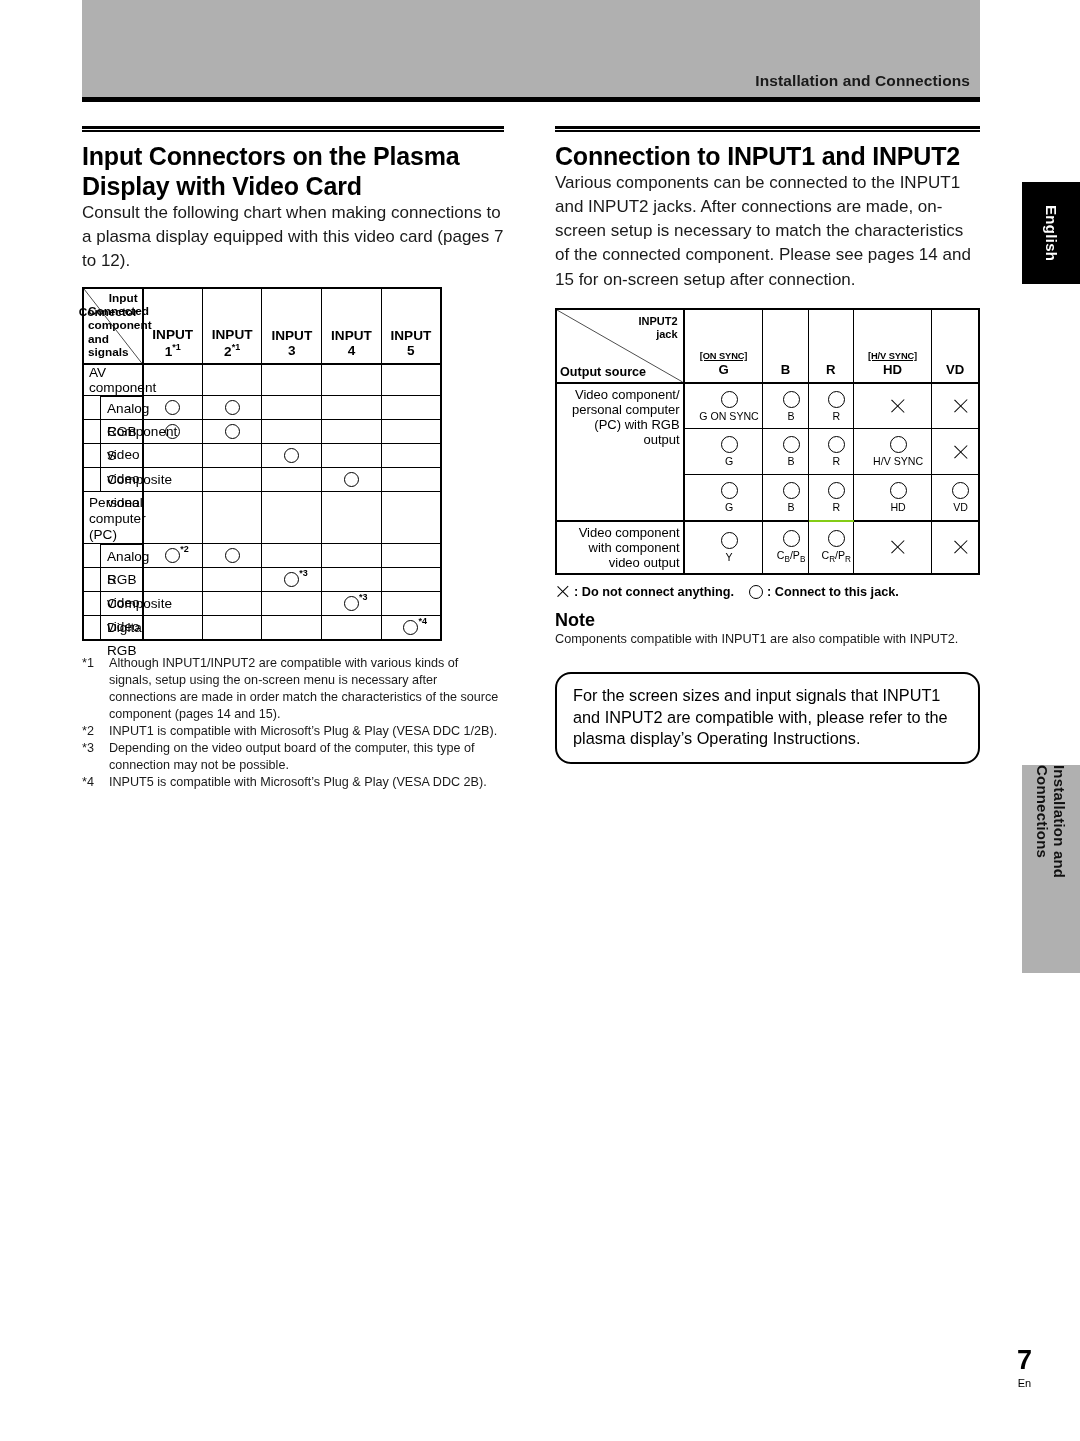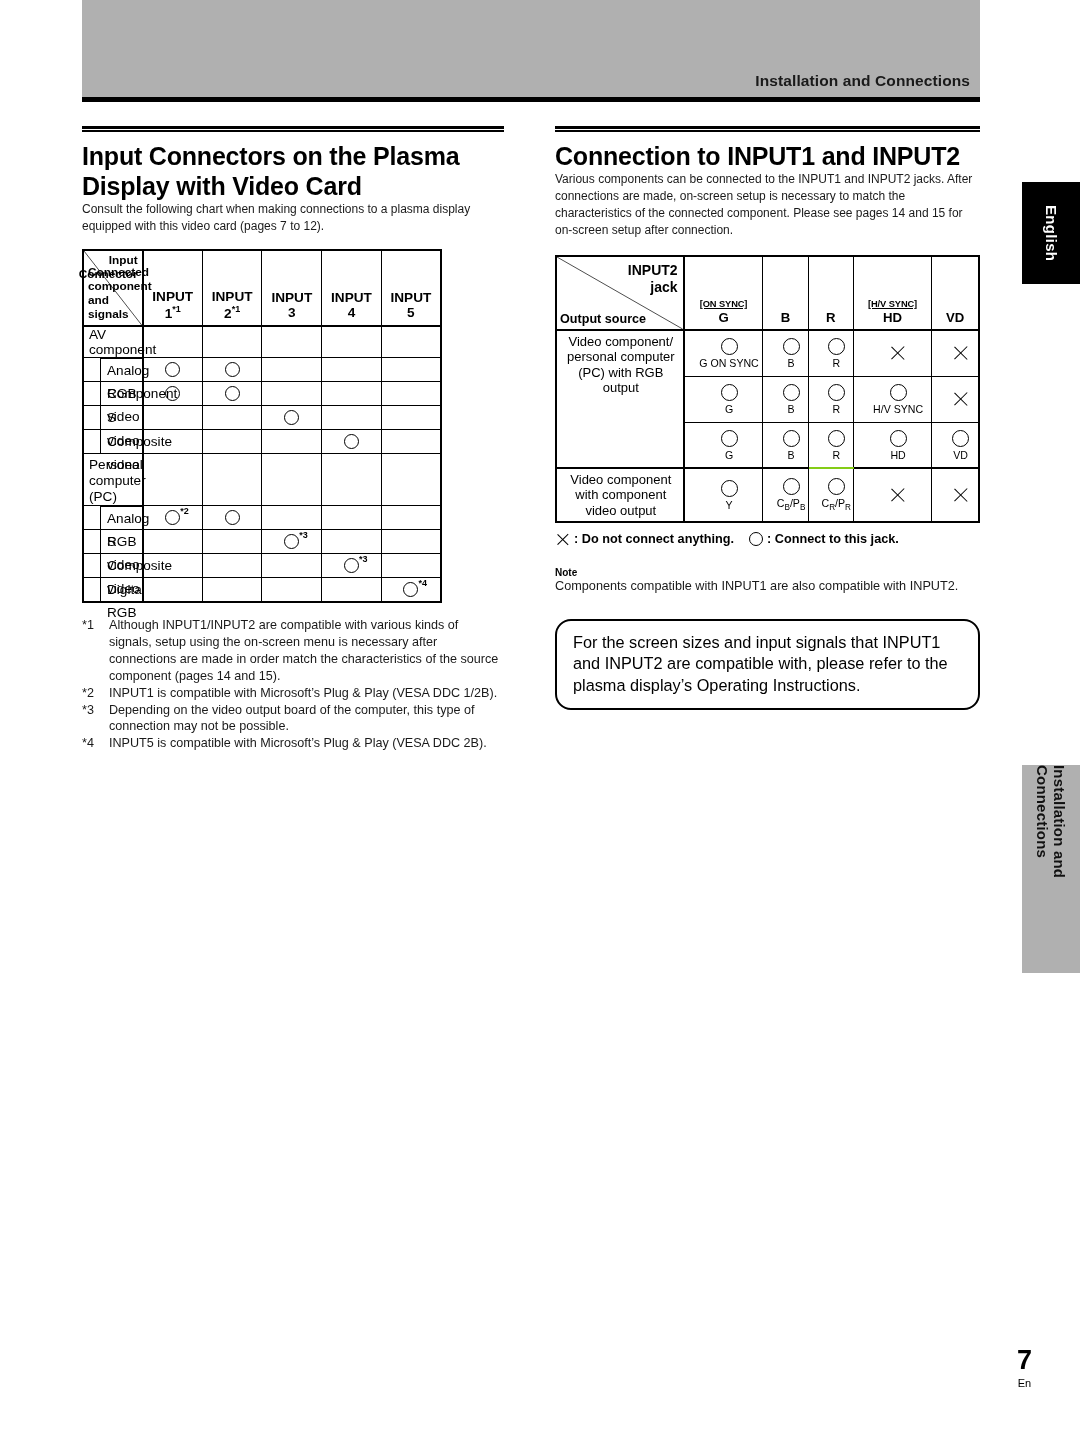--- a/index.html
+++ b/index.html
@@ -34,21 +34,21 @@
 
   .h-rule-double{
     height:6px; border-top:3px solid #000; border-bottom:2px solid #000;
     margin-bottom:9px;
   }
   h1.sec{
     margin:0 0 0 0; font-size:25px; line-height:1.2; font-weight:bold;
     letter-spacing:-0.2px;
   }
   p.body{
-    font-size:12px; line-height:1.42; margin:0; color:#1a1a1a;
+    font-size:17px; line-height:1.42; margin:0; color:#1a1a1a;
   }
   .lead-left{ margin-top:22px; }
   .lead-right{ margin-top:22px; }
 
   
   table.grid{ border-collapse:collapse; table-layout:fixed; }
   table.grid td, table.grid th{
     border:1px solid #000; padding:0; text-align:center; vertical-align:middle;
     font-weight:normal;
   }
@@ -105,55 +105,55 @@
   .notes .txt{ flex:1; }
 
   
   .tbl-right{ width:425px; margin-top:16px; font-size:12.5px; }
   .tbl-right .corner2{
     position:relative; text-align:left; vertical-align:top; height:74px;
     border-right:2px solid #000; border-bottom:2px solid #000;
   }
   .corner2 .lab-tr{
     position:absolute; right:5px; top:5px; text-align:right;
-    font-weight:bold; font-size:14px; line-height:1.2;
+    font-weight:bold; font-size:11px; line-height:1.2;
   }
   .corner2 .lab-bl{
     position:absolute; left:3px; bottom:3px; text-align:left;
     font-weight:bold; font-size:12.6px;
   }
   .tbl-right th.jk{
     font-weight:bold; border-bottom:2px solid #000; vertical-align:bottom;
     padding-bottom:4px; line-height:1.18;
   }
   .tbl-right th.jk .tag{ display:block; font-size:9.3px; font-weight:bold; letter-spacing:-0.1px;text-decoration:underline;}
   .tbl-right th.jk .big{ display:block; font-size:13.2px; font-weight:bold; }
   .tbl-right td.srccell{
-    text-align:center; padding:3px 3px 3px 5px; vertical-align:top;
+    text-align:right; padding:3px 3px 3px 5px; vertical-align:top;
     font-size:13px; line-height:1.17; border-right:2px solid #000;
   }
   .tbl-right td.cell{ height:46px;padding-left:11px; }
   .cellmark{ display:flex; flex-direction:column; align-items:center; justify-content:center; line-height:1; }
   .cellmark .glyph{ height:18px; }
   .cellmark .cap{ font-size:10.6px; margin-top:2px; white-space:nowrap; }
   .cellmark .cap sub{ font-size:8.2px; }
   .o{ display:inline-block; width:17px; height:17px; border:1.4px solid #000; border-radius:50%;}
   .x{ display:inline-block; width:18px; height:18px; position:relative; }
   .x:before,.x:after{
     content:""; position:absolute; left:50%; top:0; width:1.4px; height:100%;
     background:#000;
   }
   .x:before{ transform:translateX(-50%) rotate(45deg); }
   .x:after{ transform:translateX(-50%) rotate(-45deg); }
 
   .legend{ margin-top:9px; font-size:12.7px; font-weight:bold; display:flex; align-items:center; gap:4px; }
   .legend .o{ width:14px; height:14px; }
   .legend .x{ width:15px; height:15px; }
 
-  .note-h{ font-weight:bold; font-size:10px; margin-top:20px; }
+  .note-h{ font-weight:bold; font-size:18px; margin-top:11px; }
   .note-b{ font-size:12.7px; line-height:1.33; color:#1a1a1a; }
 
   .callout{
     margin-top:24px; border:2px solid #000; border-radius:16px;
     padding:11px 16px 12px 16px; font-size:16.3px; line-height:1.32;
   }
 
   
   .tab{
     position:absolute; right:0; width:58px;

